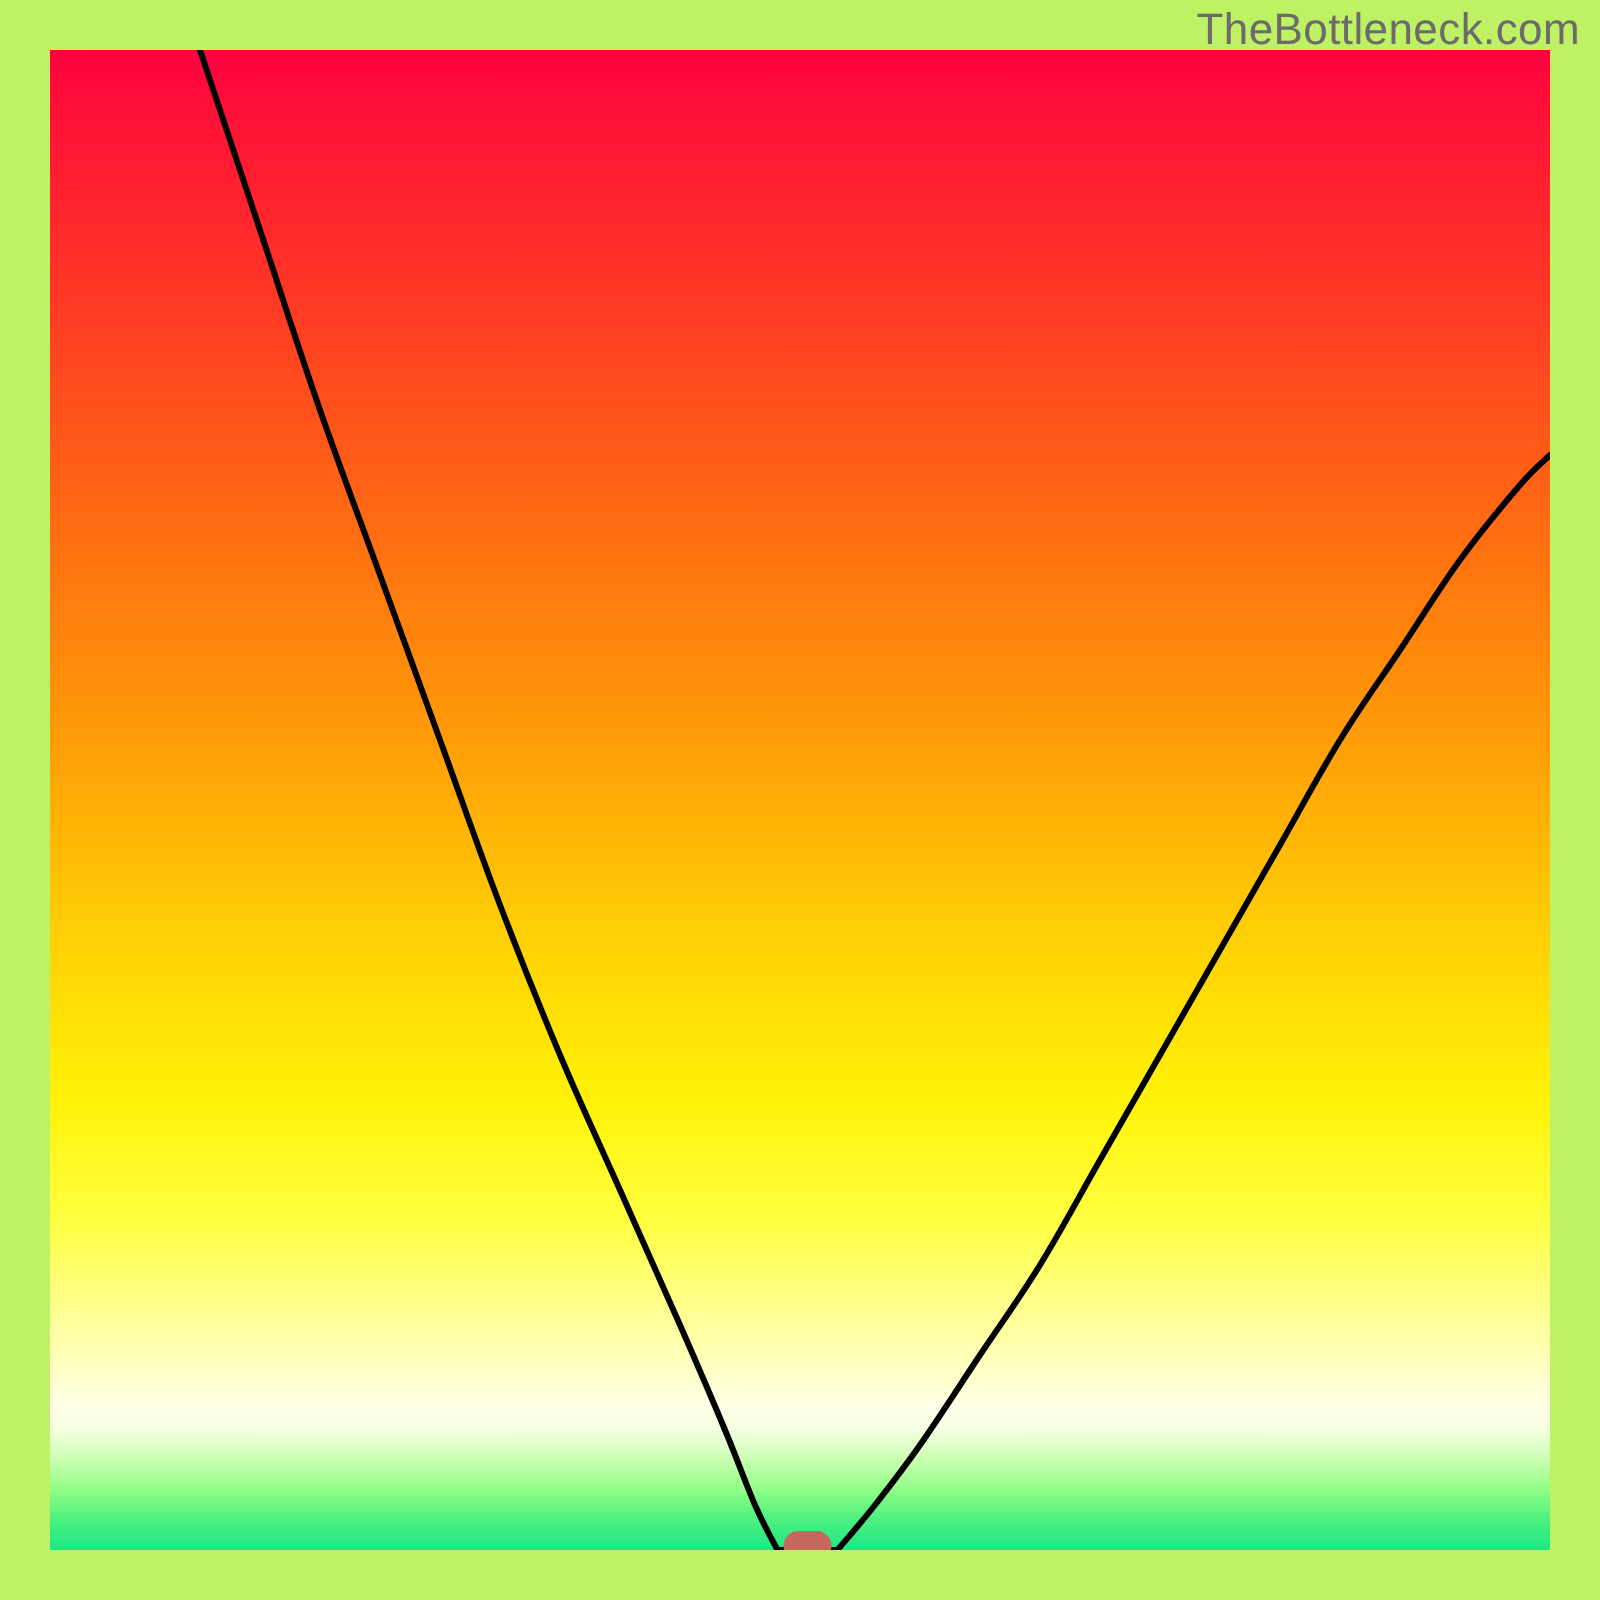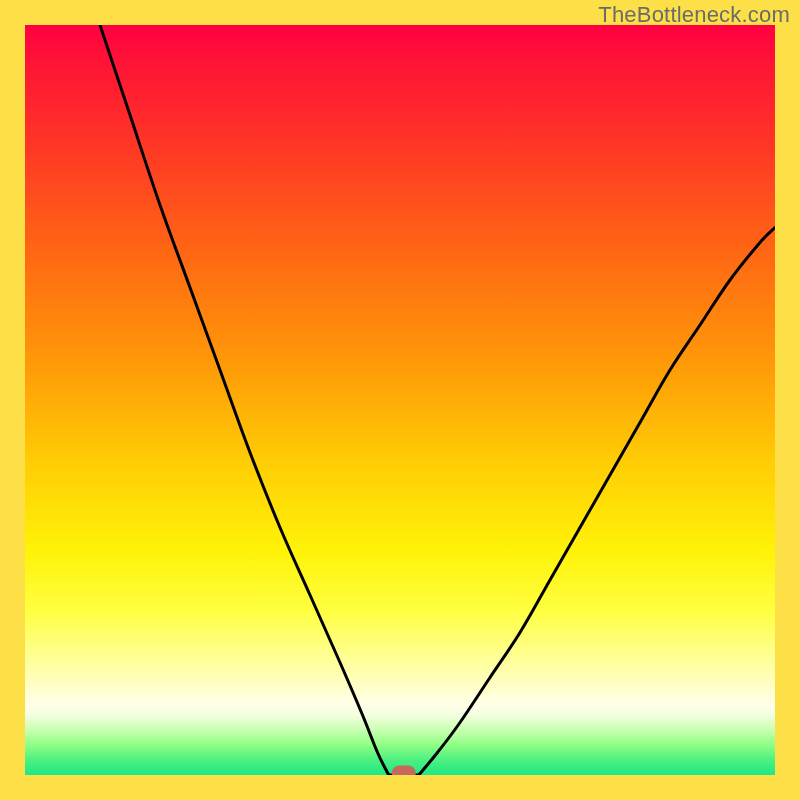--- a/index.html
+++ b/index.html
@@ -1,21 +1,21 @@
 <!DOCTYPE html>
 <html><head>
 <meta charset="utf-8">
 <style>
   * { margin: 0; padding: 0; box-sizing: border-box; }
   html, body { width: 800px; height: 800px; overflow: hidden; background: #000; font-family: Arial, Helvetica, sans-serif; }
   .frame {
     position: relative;
     width: 800px;
     height: 800px;
-    background: #fde047;
+    background: #bef264;
     text-align: right;
   }
   .watermark {
     position: absolute;
     top: 2px;
     right: 10px;
     color: #6b6b6b;
     font-size: 22px;
     letter-spacing: 0.2px;
     font-weight: 400;

